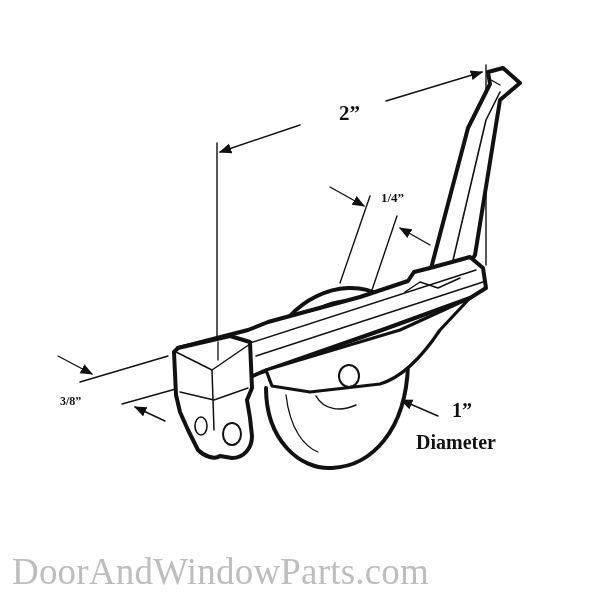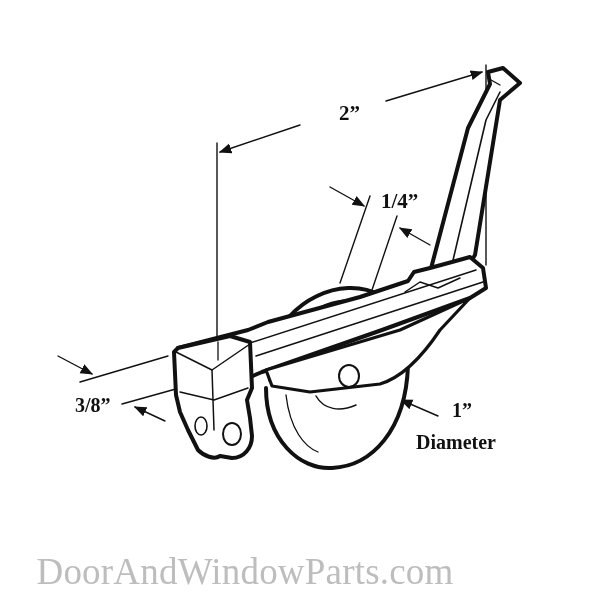--- a/index.html
+++ b/index.html
@@ -9,22 +9,21 @@
     position: absolute;
     font-family: "Liberation Serif", "DejaVu Serif", serif;
     font-weight: bold;
     color: #111;
     font-size: 19px;
     line-height: 1;
     white-space: nowrap;
   }
   .watermark {
     position: absolute;
-    left: 1px; width: 488px; top: 553px;
-    text-align: center;
+    left: 12px; width: 488px; top: 553px;
     font-family: "Liberation Serif", "DejaVu Serif", serif;
     font-size: 37px;
     color: #bdbdbd;
     letter-spacing: 0.2px;
     line-height: 1;
   }
 </style>
 </head>
 <body>
 
@@ -97,18 +96,18 @@
       <path d="M212,370 L214,430" stroke-width="1.5"></path>
       <path d="M218,342 L218,360" stroke-width="1.3"></path>
       <path d="M180,392 L214,400 L248,388" stroke-width="1.5"></path>
       <ellipse cx="232" cy="434" rx="9" ry="11" stroke-width="2"></ellipse>
       <ellipse cx="201" cy="426" rx="6" ry="9" stroke-width="1.6"></ellipse>
     </g>
   </g>
 </svg>
 
 <div class="lbl" style="left:339px;top:103px;font-size:21px;">2”</div>
-<div class="lbl" style="left:381px;top:191px;font-size:21px;">1/4”</div>
-<div class="lbl" style="left:75px;top:395px;font-size:20px;">3/8”</div>
+<div class="lbl" style="left:381px;top:191px;font-size:13px;">1/4”</div>
+<div class="lbl" style="left:60px;top:395px;font-size:12px;">3/8”</div>
 <div class="lbl" style="left:452px;top:400px;font-size:20px;">1”</div>
 <div class="lbl" style="left:416px;top:432px;font-size:20px;">Diameter</div>
 
 <div class="watermark">DoorAndWindowParts.com</div>
 
 </body></html>

